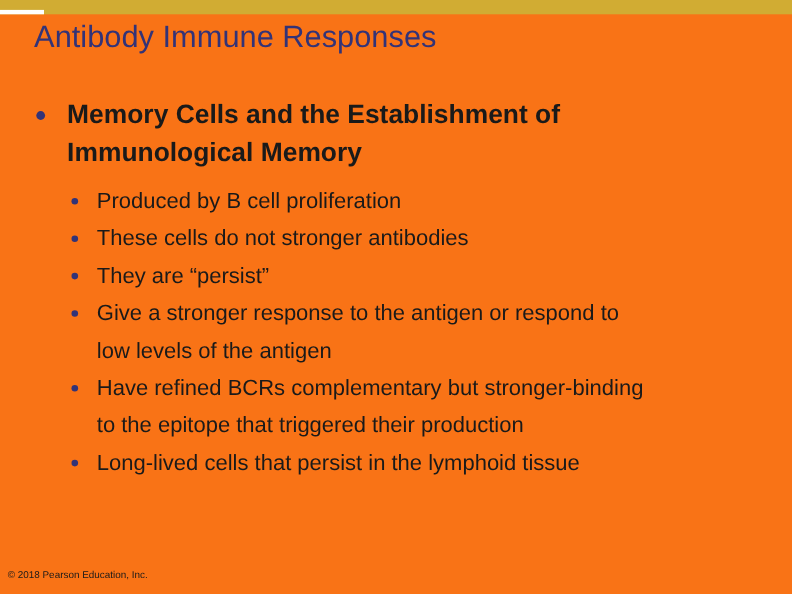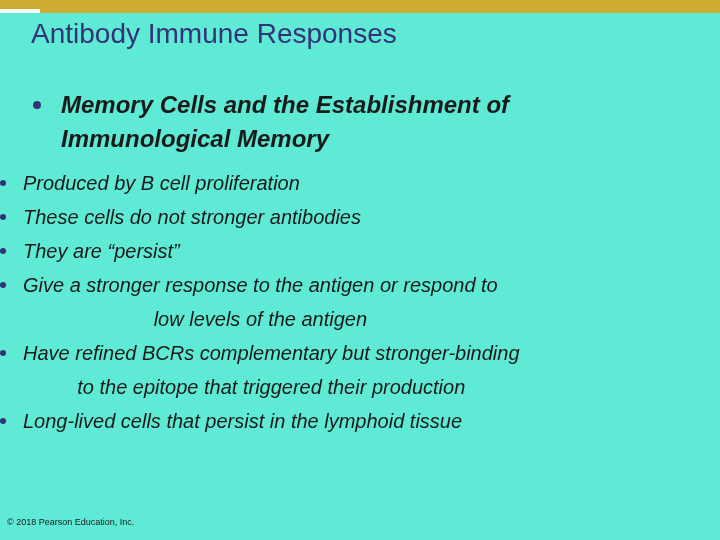--- a/index.html
+++ b/index.html
@@ -4,21 +4,21 @@
 <style>
   html, body {
     margin: 0;
     padding: 0;
     background: #ffffff;
   }
   .slide {
     position: relative;
     width: 720px;
     height: 540px;
-    background: #5eead4;
+    background: #f97316;
     overflow: hidden;
     font-family: "Liberation Sans", sans-serif;
     color: #1a1a1a;
   }
   
   .top-bar {
     position: absolute;
     top: 0; left: 0;
     width: 720px;
     height: 13px;
@@ -52,43 +52,42 @@
     align-items: flex-start;
   }
   .l1 {
     padding-left: 33px;
     font-size: 24px;
     font-weight: bold;
     line-height: 34px;
     margin-bottom: 10px;
   }
   .l2 {
+    padding-left: 65px;
     font-size: 20px;
     font-weight: normal;
     line-height: 34px;
-    text-align: center;
   }
   .dot {
     flex: 0 0 auto;
     border-radius: 50%;
   }
   .l1 .dot {
     width: 8px; height: 8px;
     margin-top: 13px;
     margin-right: 20px;
   }
   .l2 .dot {
     width: 6px; height: 6px;
     margin-top: 14px;
     margin-right: 17px;
   }
   .bullet-text {
     white-space: pre-line;
     max-width: 610px;
-    font-style: italic;
   }
   
   .footer {
     position: absolute;
     left: 7px;
     bottom: 13px;
     font-size: 9px;
     color: #1a1a1a;
     margin-top: 28px;
   }

